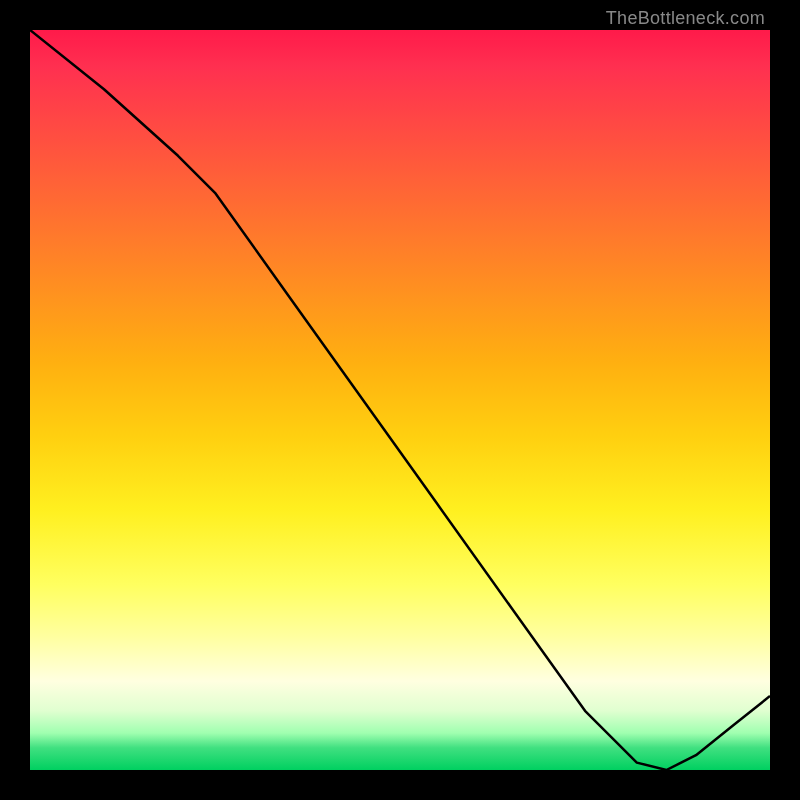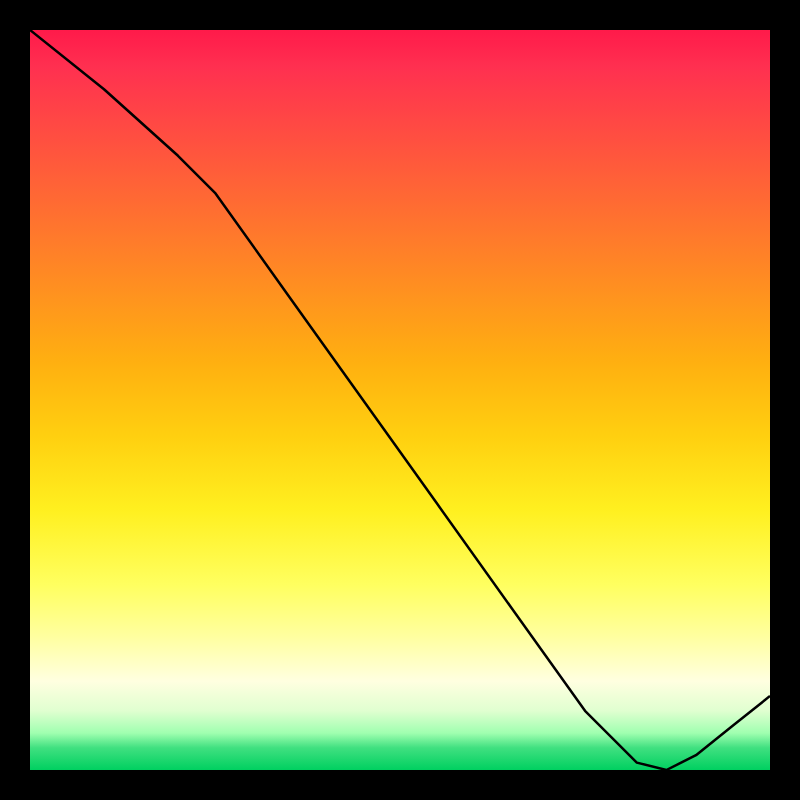--- a/index.html
+++ b/index.html
@@ -74,14 +74,15 @@
   <div class="plot-area">
 
     <svg class="curve-svg" viewBox="0 0 740 740" preserveAspectRatio="none">
       <path id="curve-path" d="M0.0 0.0 L74.0 59.2 L148.0 125.8 L185.0 162.8 L259.0 266.4 L333.0 370.0 L407.0 473.6 L481.0 577.2 L555.0 680.8 L606.8 732.6 L636.4 740.0 L666.0 725.2 L703.0 695.6 L740.0 666.0 " stroke="#000" stroke-width="2.5" fill="none" stroke-linejoin="round"></path>
     </svg>
 
     <div class="label-marker" id="marker" style="left: 576.4px; top: 724px;"></div>
 
   </div>
 
+  <div class="watermark">TheBottleneck.com</div>
 
 </div>
 
 </body></html>

